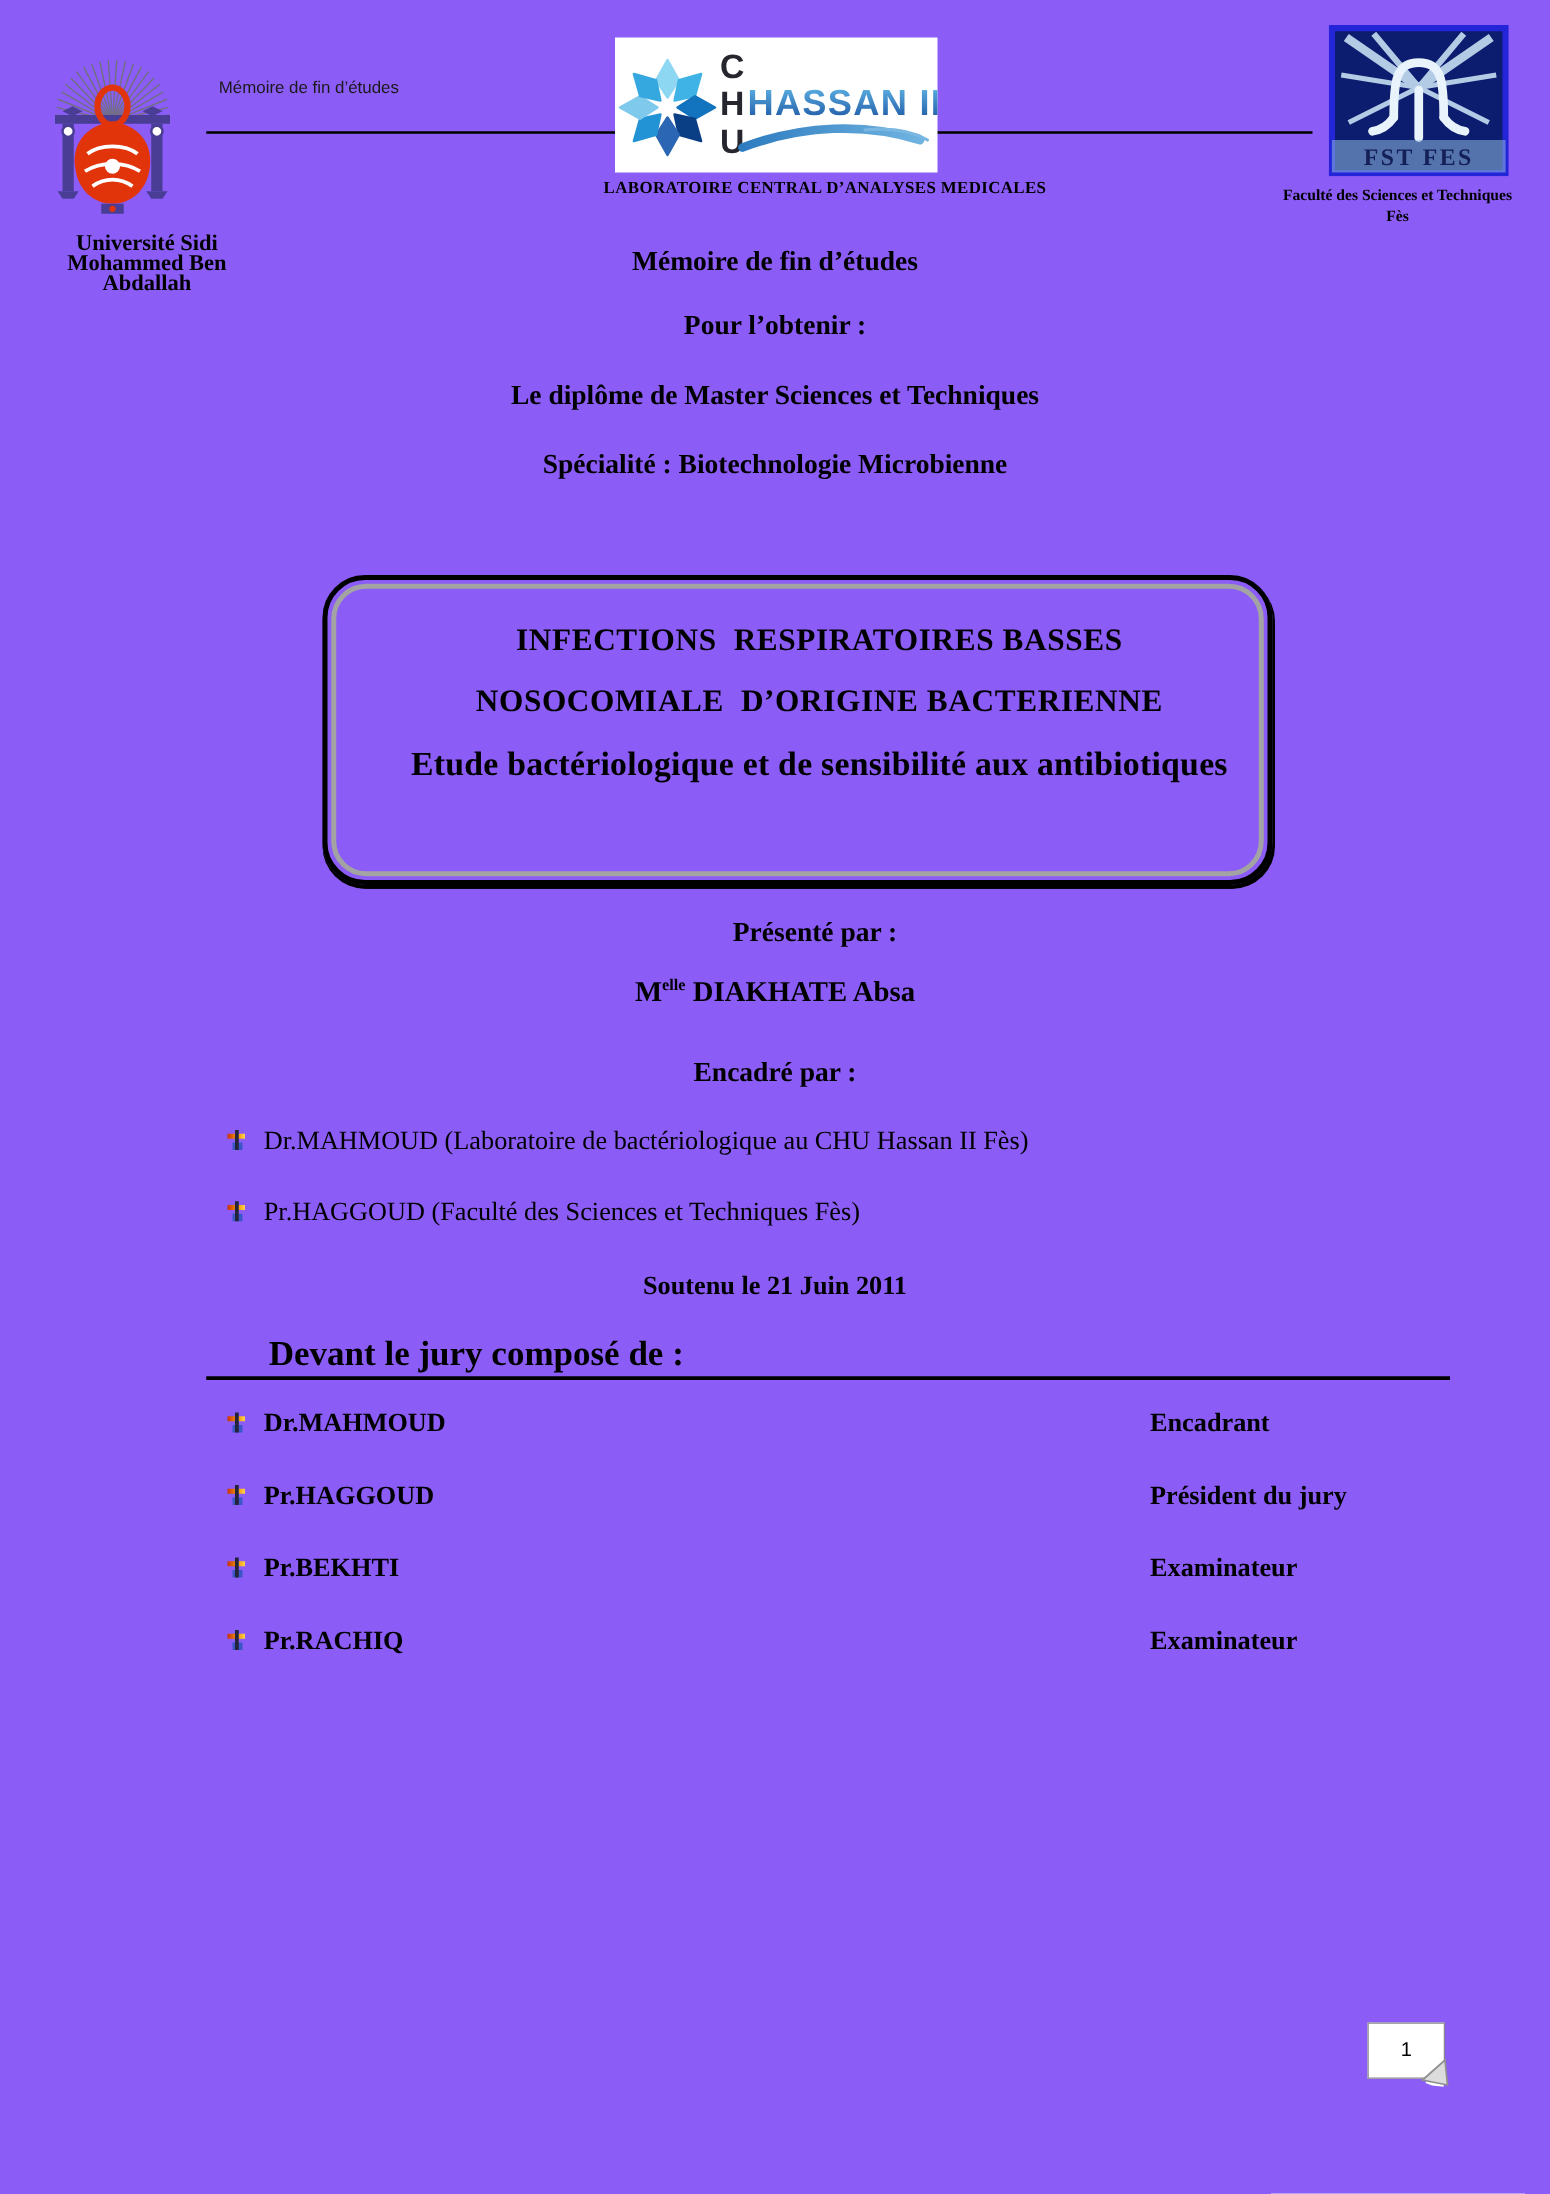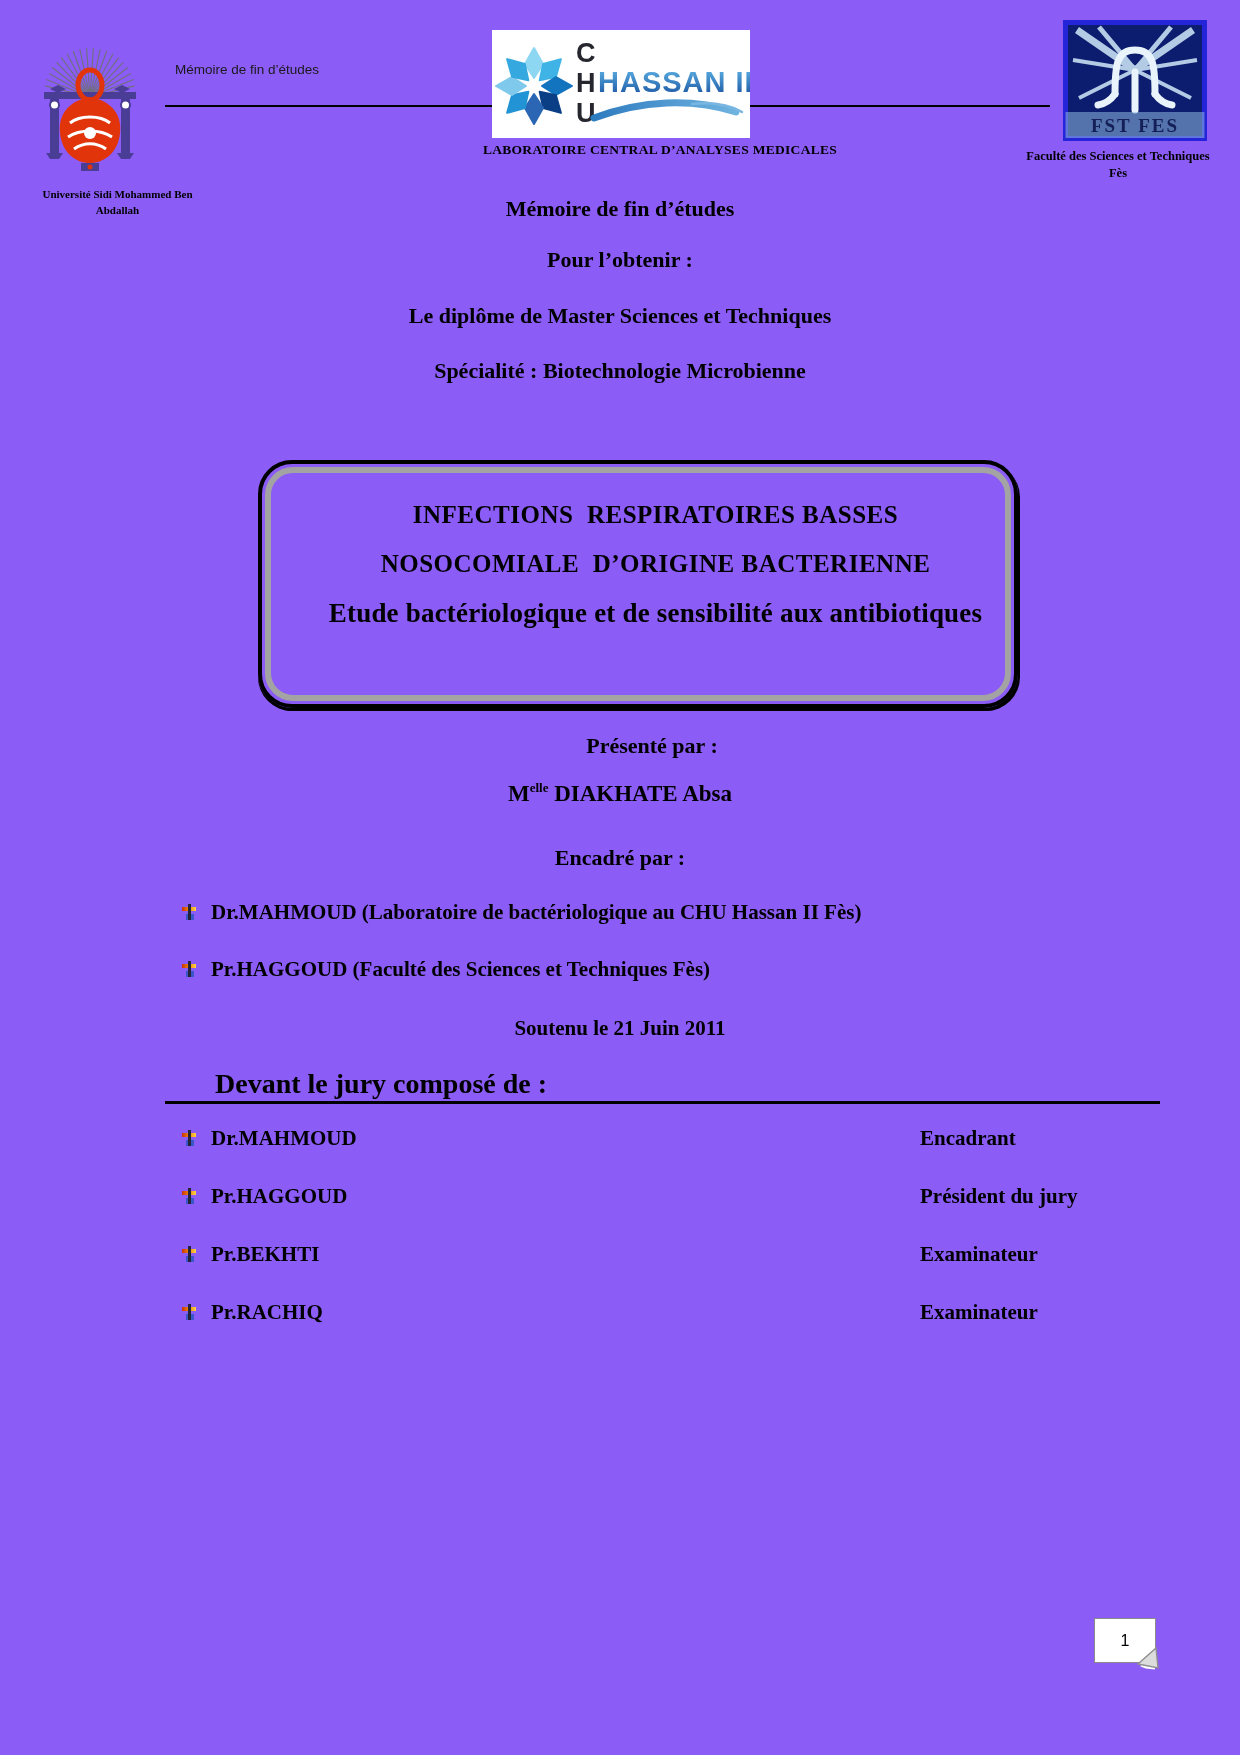--- a/index.html
+++ b/index.html
@@ -8,21 +8,21 @@
     font-family:"Liberation Serif", serif; color:#000; overflow:hidden;
   }
   .abs { position:absolute; }
 
   
   .memo-note { left:175px; top:62px; font-family:"Liberation Sans",sans-serif; font-size:13.5px; color:#1a1a1a; }
   .top-rule { left:165px; top:105px; width:885px; height:2px; background:#000; }
 
   .emblem { left:28px; top:45px; width:124px; height:130px; }
   .univ-caption { left:15px; top:186px; width:205px; text-align:center;
-    font-weight:bold; font-size:11px; line-height:16px; }
+    font-weight:bold; font-size:18px; line-height:16px; }
 
   .chu-logo { left:492px; top:30px; width:258px; height:108px; background:#fff; }
   .lab-caption { left:0; top:142px; width:1240px; text-align:center;
     font-weight:bold; font-size:13.5px; letter-spacing:0.3px;padding-left:40px; }
 
   .fst-logo { left:1063px; top:20px; width:144px; height:121px; }
   .fst-caption { left:1010px; top:148px; width:216px; text-align:center;
     font-weight:bold; font-size:12.5px; line-height:17px; }
 
   
@@ -31,34 +31,34 @@
   .memoire-title { top:196px; }
   .pour-obtenir  { top:247px; }
   .diplome       { top:303px; }
   .specialite    { top:358px; }
 
   
   .title-box { left:258px; top:460px; width:760px; height:248px;
     border:4px solid #000; border-radius:34px; box-shadow:0 3px 0 #000, 2px 3px 0 #000;
     box-sizing:border-box; }
   .title-box-inner { position:absolute; left:3px; top:3px; right:3px; bottom:3px;
-    border:6px solid #a3a3a3; border-radius:28px; text-align:center;padding-left:35px; }
+    border:4px solid #a3a3a3; border-radius:28px; text-align:center;padding-left:35px; }
   .box-line { white-space:pre; font-weight:bold; letter-spacing:0.5px; }
   .box-line1 { margin-top:28px; font-size:25px; }
   .box-line2 { margin-top:21px; font-size:25px; }
   .box-line3 { margin-top:20px; font-size:27px; letter-spacing:0.2px; }
 
   
   .presente { top:733px;padding-left:32px; }
   .candidate { top:780px; font-size:23px; }
   .candidate sup { font-size:13px; }
   .encadre { top:845px; }
 
   
-  .brow { left:182px; display:flex; align-items:flex-start; font-weight:bold; font-size:21px; }
+  .brow { left:182px; display:flex; align-items:flex-start; font-weight:normal; font-size:21px; }
   .advisor1 { top:900px; }
   .advisor2 { top:957px; }
   .tick { position:relative; width:15px; height:17px; margin-top:4px; margin-right:14px; flex:none; }
   .tick:before { content:""; position:absolute; left:0; top:3px; width:14px; height:4px;
     background:linear-gradient(90deg,#c8320a,#f08a00,#ffd24a); }
   .tick i { position:absolute; left:4px; bottom:1px; width:8px; height:6px; background:#3a56c8; }
   .tick:after { content:""; position:absolute; left:6px; top:0; width:3px; height:16px; background:#23233a; }
 
   .soutenu { top:1016px; font-size:21px; }
   .devant { left:215px; top:1068px; font-weight:bold; font-size:28px; }

